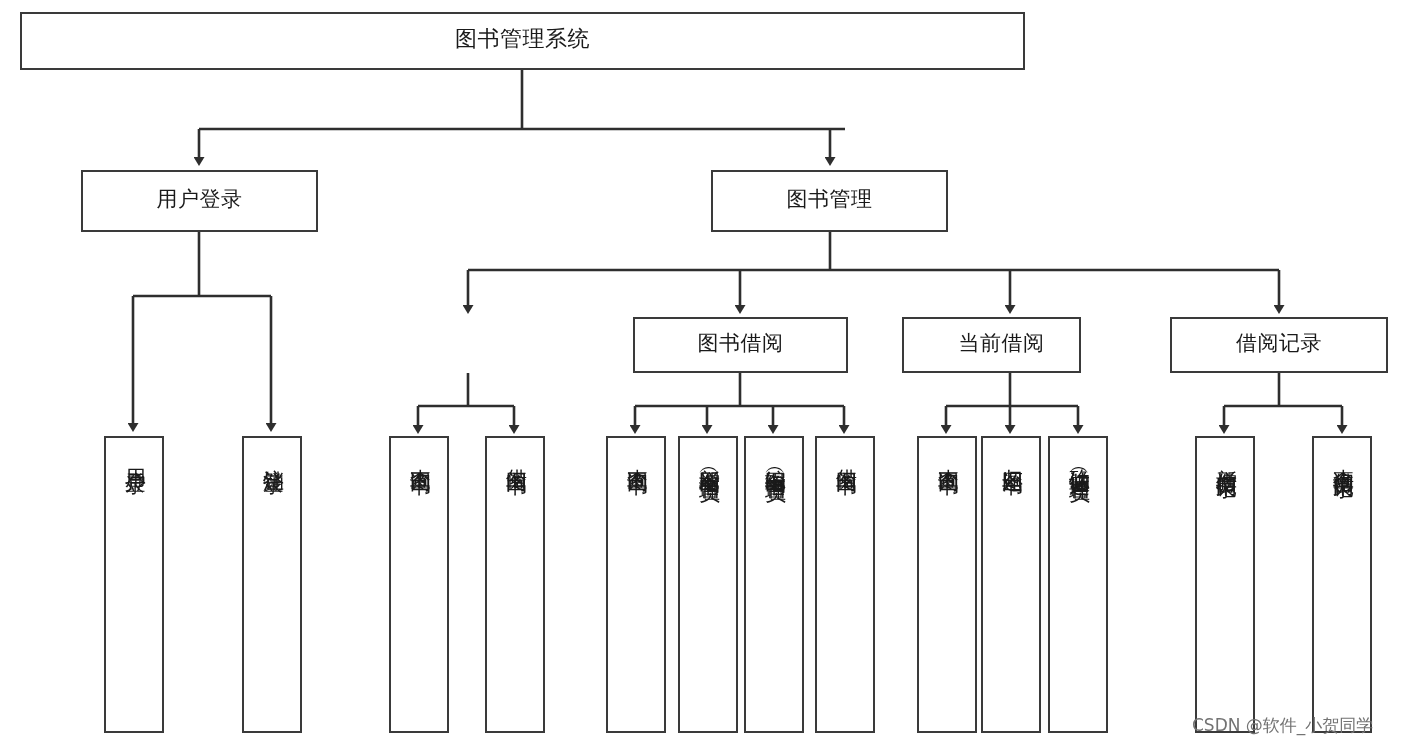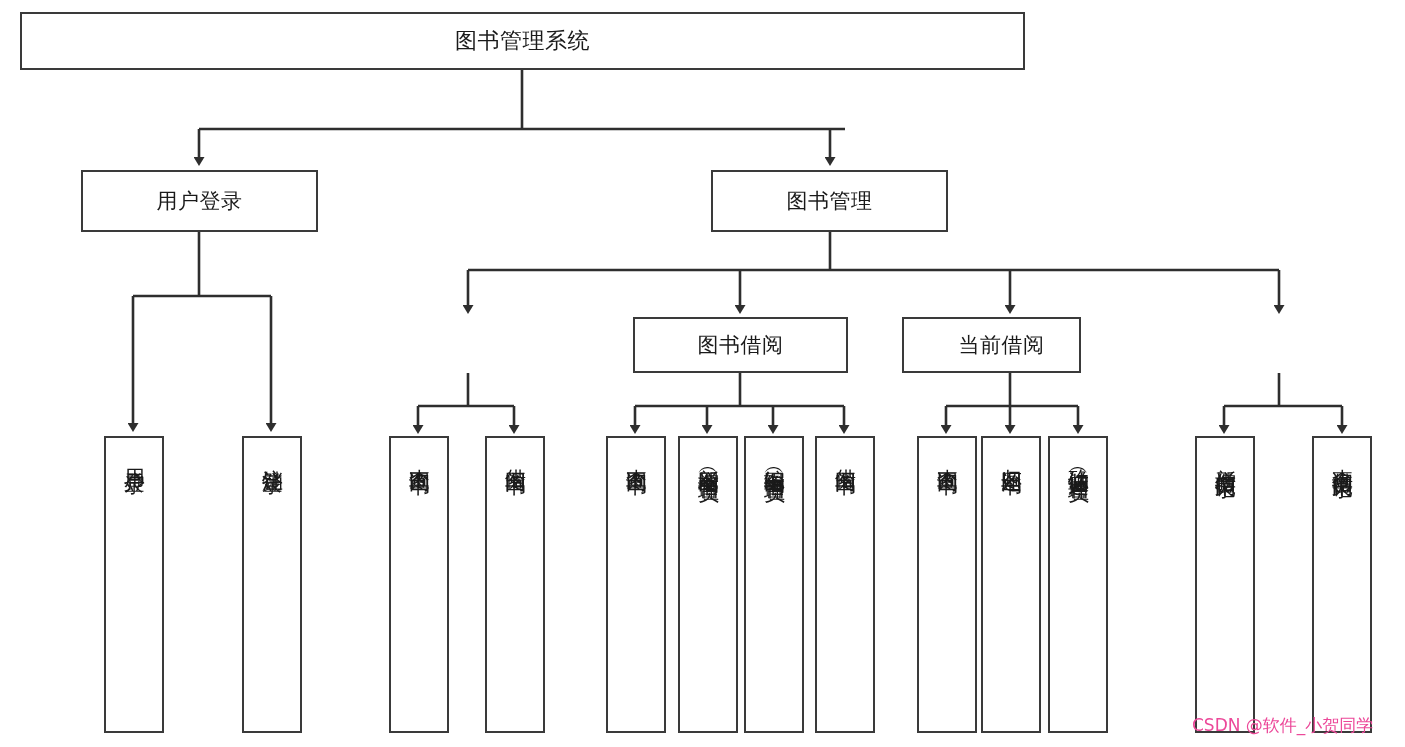--- a/index.html
+++ b/index.html
@@ -36,20 +36,21 @@
     display: flex;
     align-items: center;
     justify-content: center;
     color: #1a1a1a;
   }
   .node-label {
     display: block;
     text-align: center;
     line-height: 1.18;
     white-space: nowrap;
+    font-family: Liberation Mono, monospace;
   }
   
   .node.horiz .node-label {
     font-size: 21px;
     letter-spacing: 0.5px;
   }
   .node.root .node-label {
     font-size: 22px;
   }
   
@@ -64,21 +65,21 @@
     font-size: 21px;
     line-height: 1.0;
     letter-spacing: 2px;
     white-space: nowrap;
   }
   .watermark {
     position: absolute;
     left: 1192px;
     top: 714px;
     font-size: 17px;
-    color: #ec4899;
+    color: #737373;
     white-space: nowrap;
     font-family: "DejaVu Sans", "Liberation Sans", sans-serif;
   }
 </style>
 </head>
 <body>
 
 <div id="diagram-root">
 
   <svg class="wires" viewBox="0 0 1405 747" xmlns="http://www.w3.org/2000/svg">
@@ -141,20 +142,23 @@
   <div class="node horiz" style="left:711px; top:170px; width:237px; height:62px;">
     <span class="node-label">图书管理</span>
   </div>
 
   <div class="node horiz" style="left:633px; top:317px; width:215px; height:56px;justify-content:center;">
     <span class="node-label">图书借阅</span>
   </div>
   <div class="node horiz" style="left:902px; top:317px; width:179px; height:56px;padding-left:20px;">
     <span class="node-label">当前借阅</span>
   </div>
+  <div class="node horiz" style="left:1170px; top:317px; width:218px; height:56px;">
+    <span class="node-label">借阅记录</span>
+  </div>
 
   <div class="node vert" style="left:104px; top:436px; width:60px; height:297px;">
     <span class="node-label">用户登录</span>
   </div>
   <div class="node vert" style="left:242px; top:436px; width:60px; height:297px;">
     <span class="node-label">注销登录</span>
   </div>
 
   <div class="node vert" style="left:389px; top:436px; width:60px; height:297px;">
     <span class="node-label">查询图书</span>

